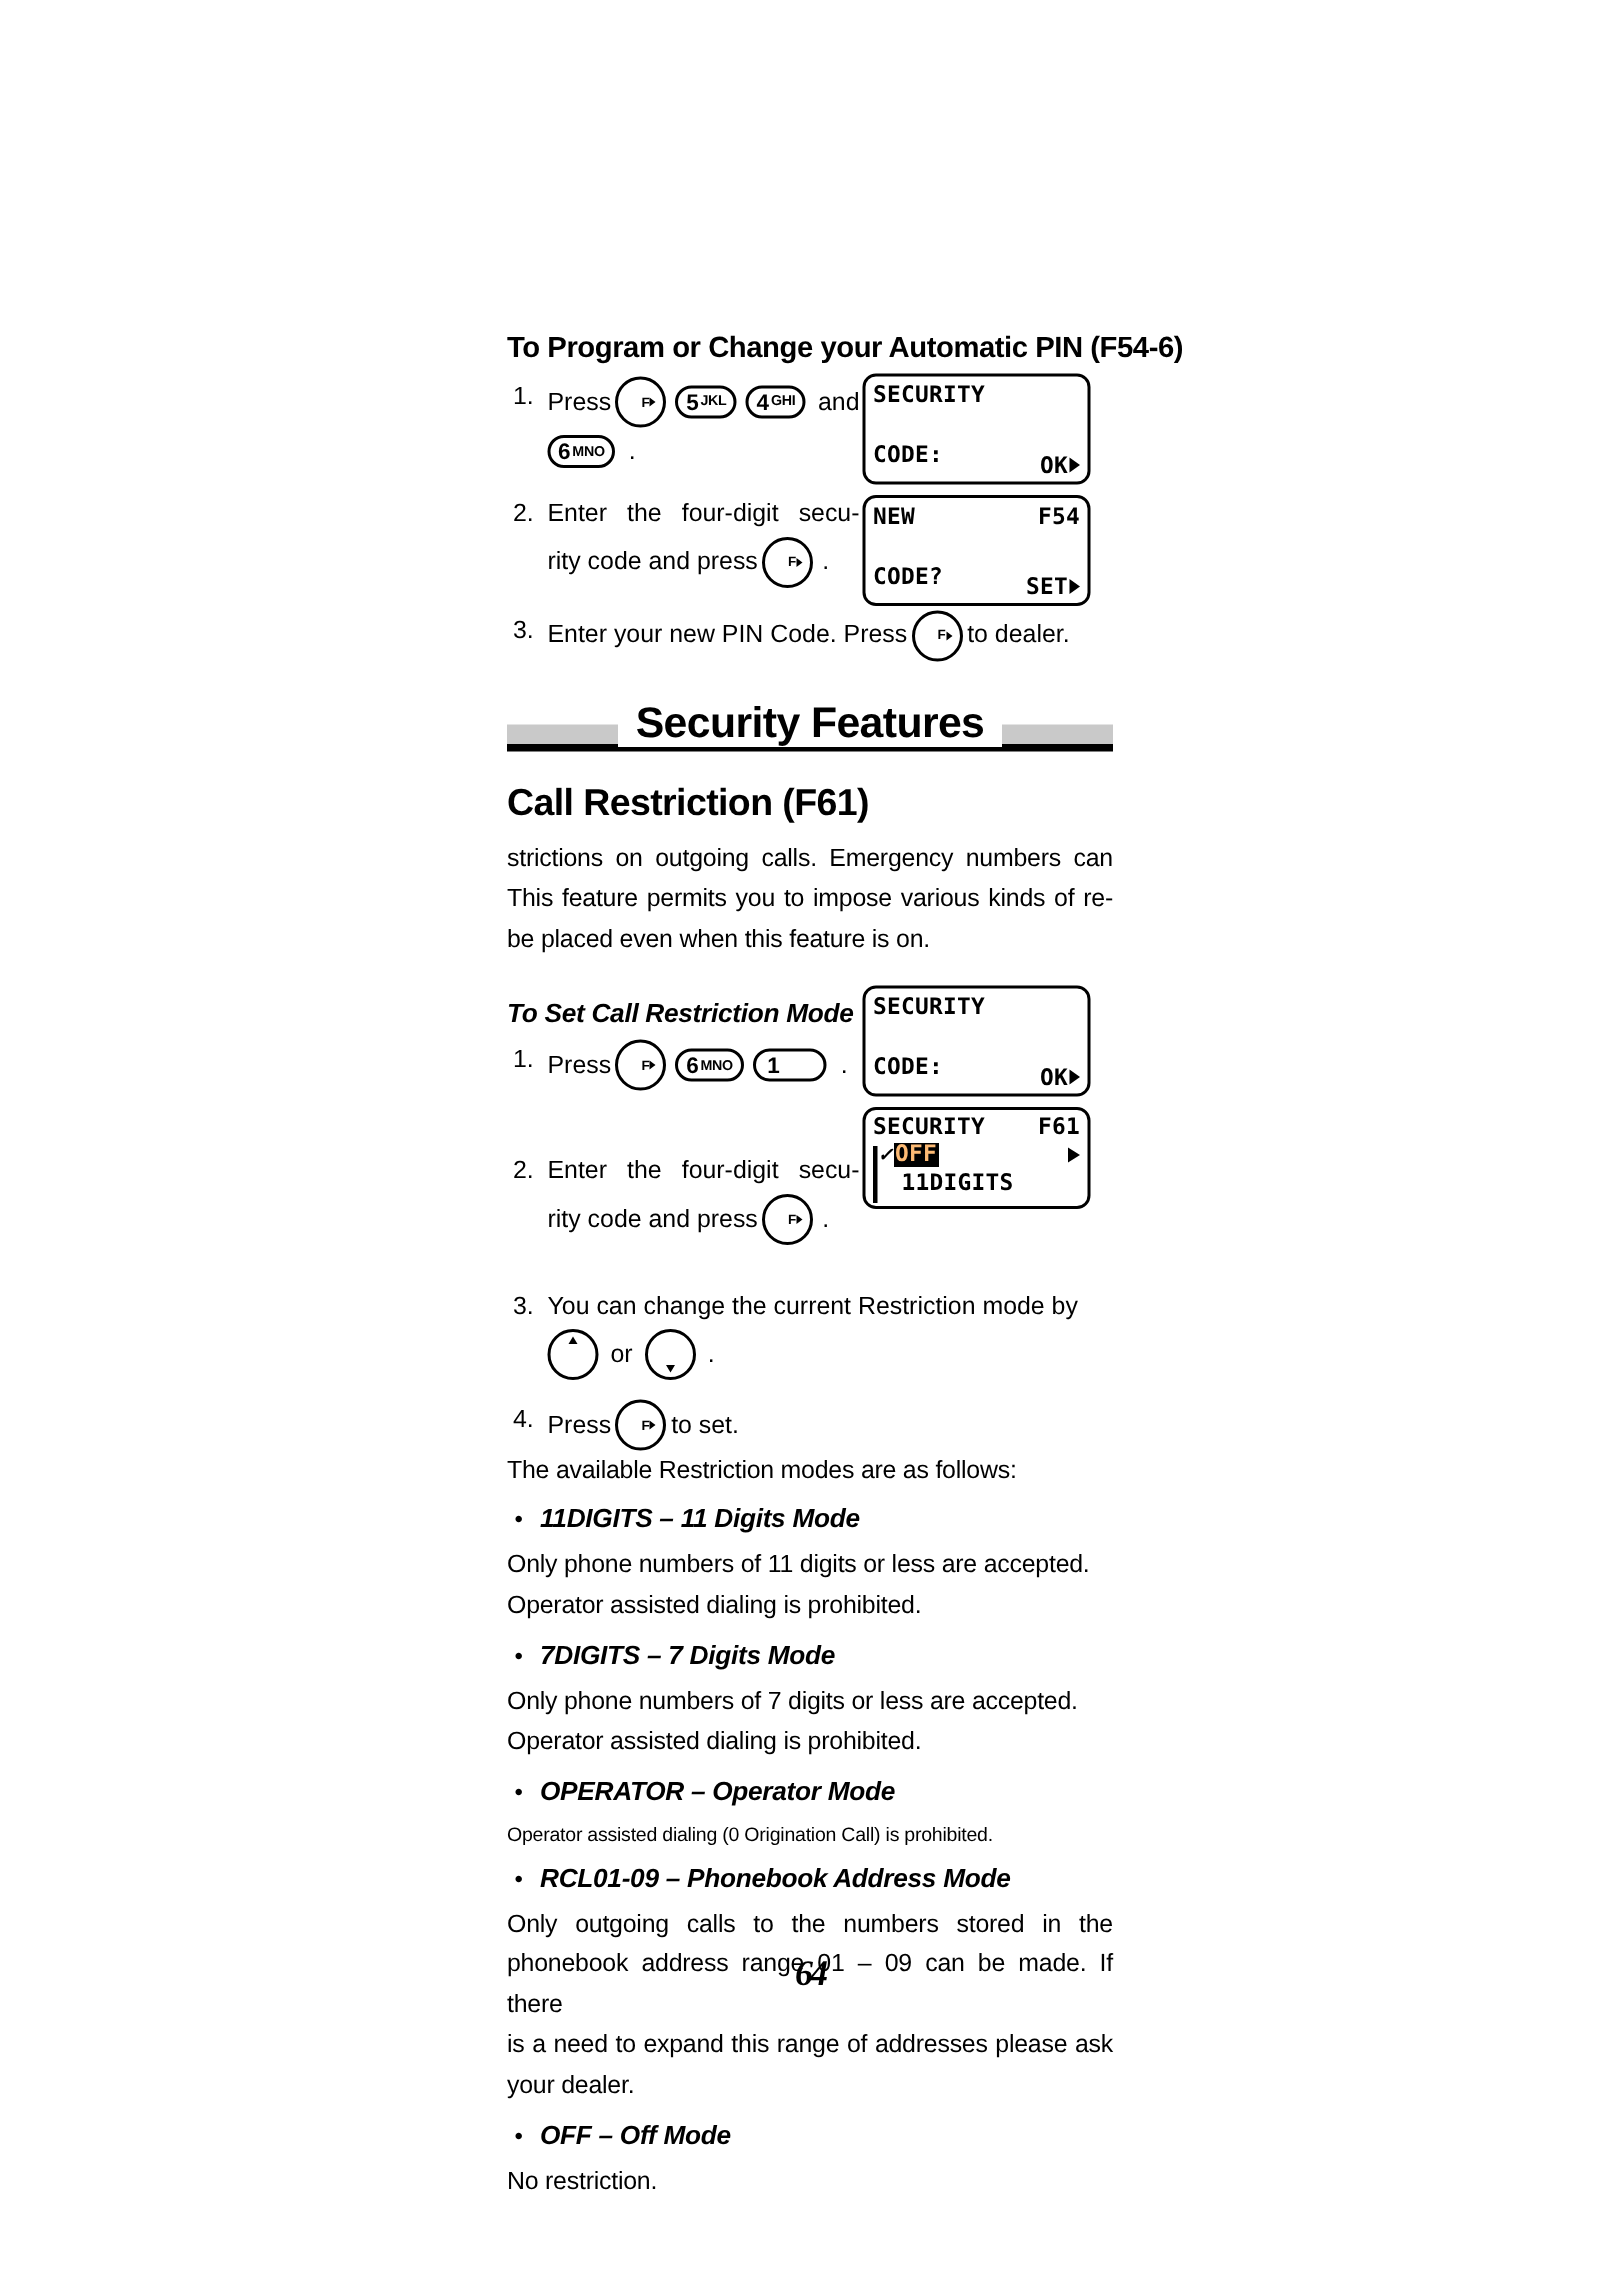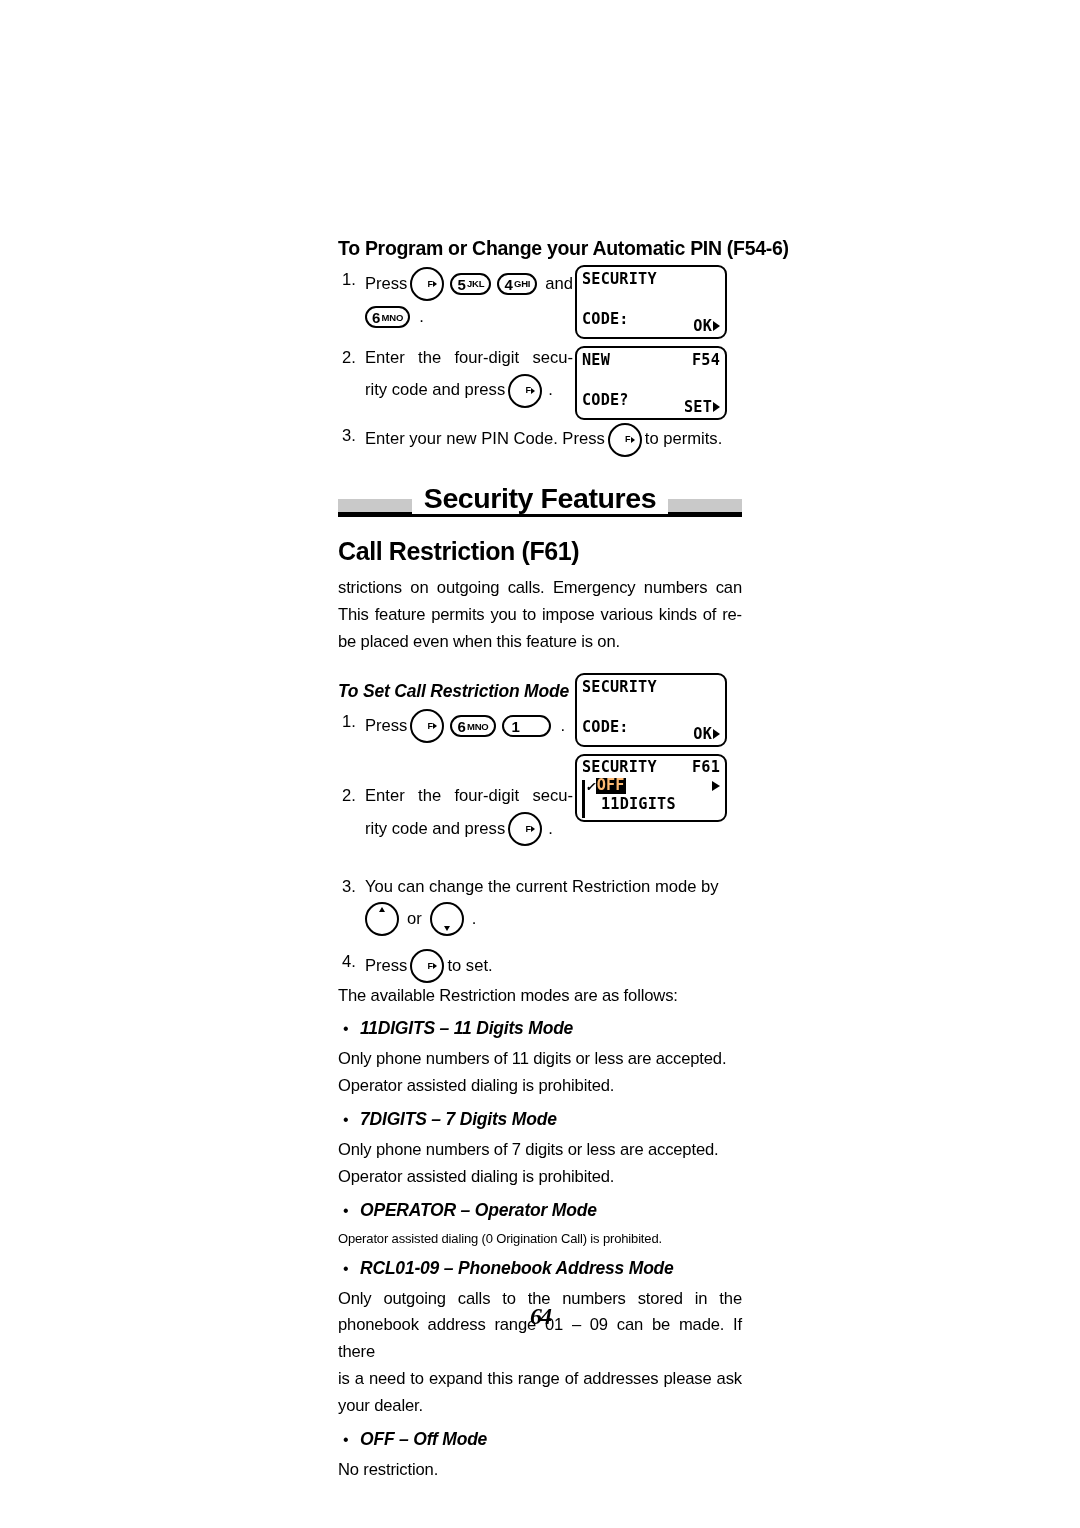--- a/index.html
+++ b/index.html
@@ -12,21 +12,21 @@
     width: 1080px;
     height: 1528px;
     background: #ffffff;
     font-family: "Liberation Sans", sans-serif;
     color: #000000;
     overflow: hidden;
   }
   .content {
     position: absolute;
     left: 338px;
-    top: 16px;
+    top: 0;
     width: 404px;
   }
 
   
   .h-section {
     font-size: 19.5px;
     font-weight: bold;
     letter-spacing: -0.3px;
     margin: 0;
     white-space: nowrap;
@@ -416,21 +416,21 @@
     <div style="height:15px"></div>
     <div class="step">
       <div class="step-num">3.</div>
       <div class="step-body">
         <div class="step-line">
           <span>Enter your new PIN Code. Press</span>
           <span class="key-f">
               <span>F</span>
               <span class="tri"></span>
             </span>
-          <span>to permits.</span>
+          <span>to dealer.</span>
         </div>
       </div>
     </div>
 
     <div style="height:16px"></div>
     <div class="banner">
       <div class="banner-bar left"></div>
       <div class="banner-bar right"></div>
       <div class="banner-rule"></div>
       <div class="banner-title"><span>Security Features</span></div>

